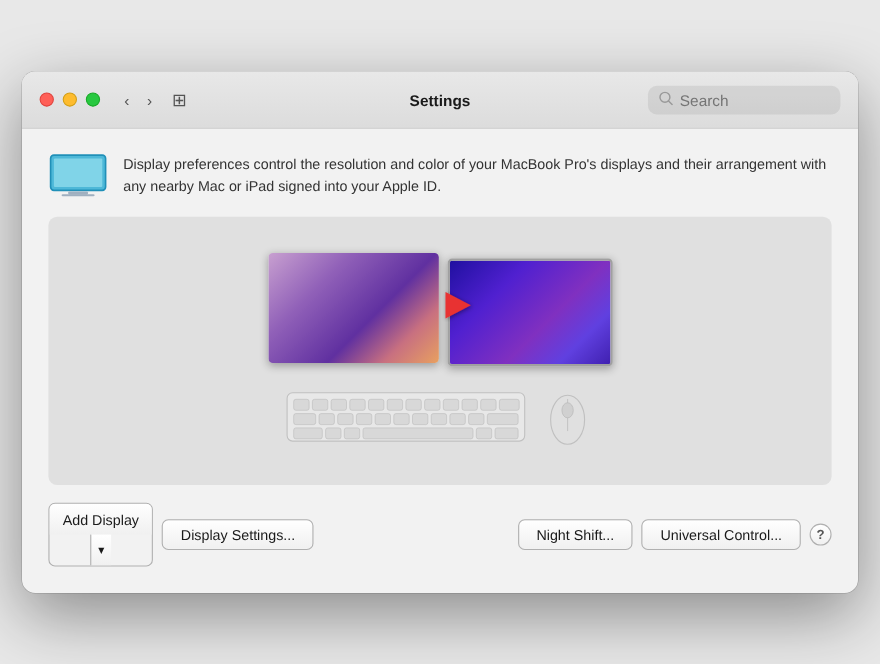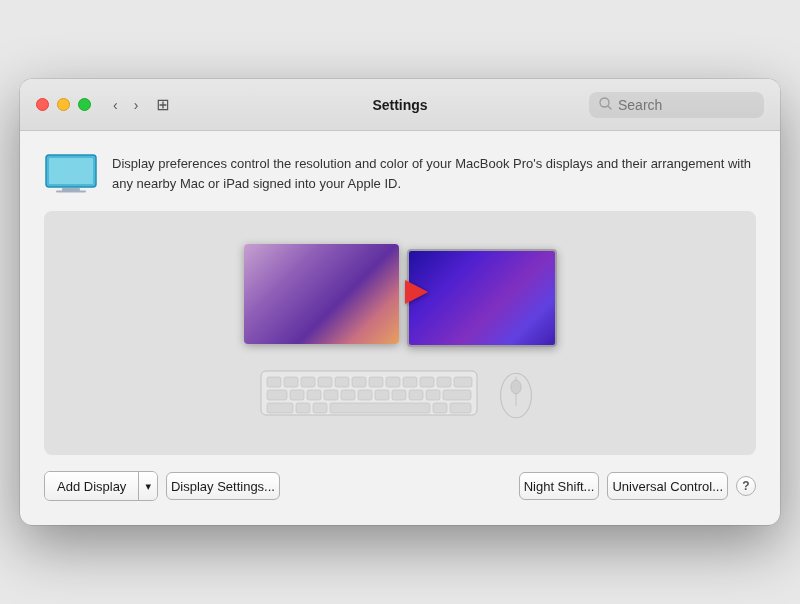--- a/index.html
+++ b/index.html
@@ -212,32 +212,33 @@
       padding: 16px 0 4px 0;
     }
     .btn {
       height: 28px;
       border-radius: 6px;
       border: 1px solid #b0b0b0;
       background: linear-gradient(180deg, #ffffff 0%, #f0f0f0 100%);
       font-size: 13px;
       color: #1a1a1a;
       cursor: pointer;
-      padding: 0 4px;
+      padding: 0 16px;
       display: flex;
       align-items: center;
       gap: 5px;
       white-space: nowrap;
     }
     .add-display-group {
       display: flex;
       align-items: center;
       border-radius: 6px;
       overflow: hidden;
       border: 1px solid #b0b0b0;
+      flex-direction: column;
     }
     .add-display-main {
       height: 28px;
       background: linear-gradient(180deg, #ffffff 0%, #f0f0f0 100%);
       border: none;
       font-size: 13px;
       color: #1a1a1a;
       cursor: pointer;
       padding: 0 12px;
       white-space: nowrap;

